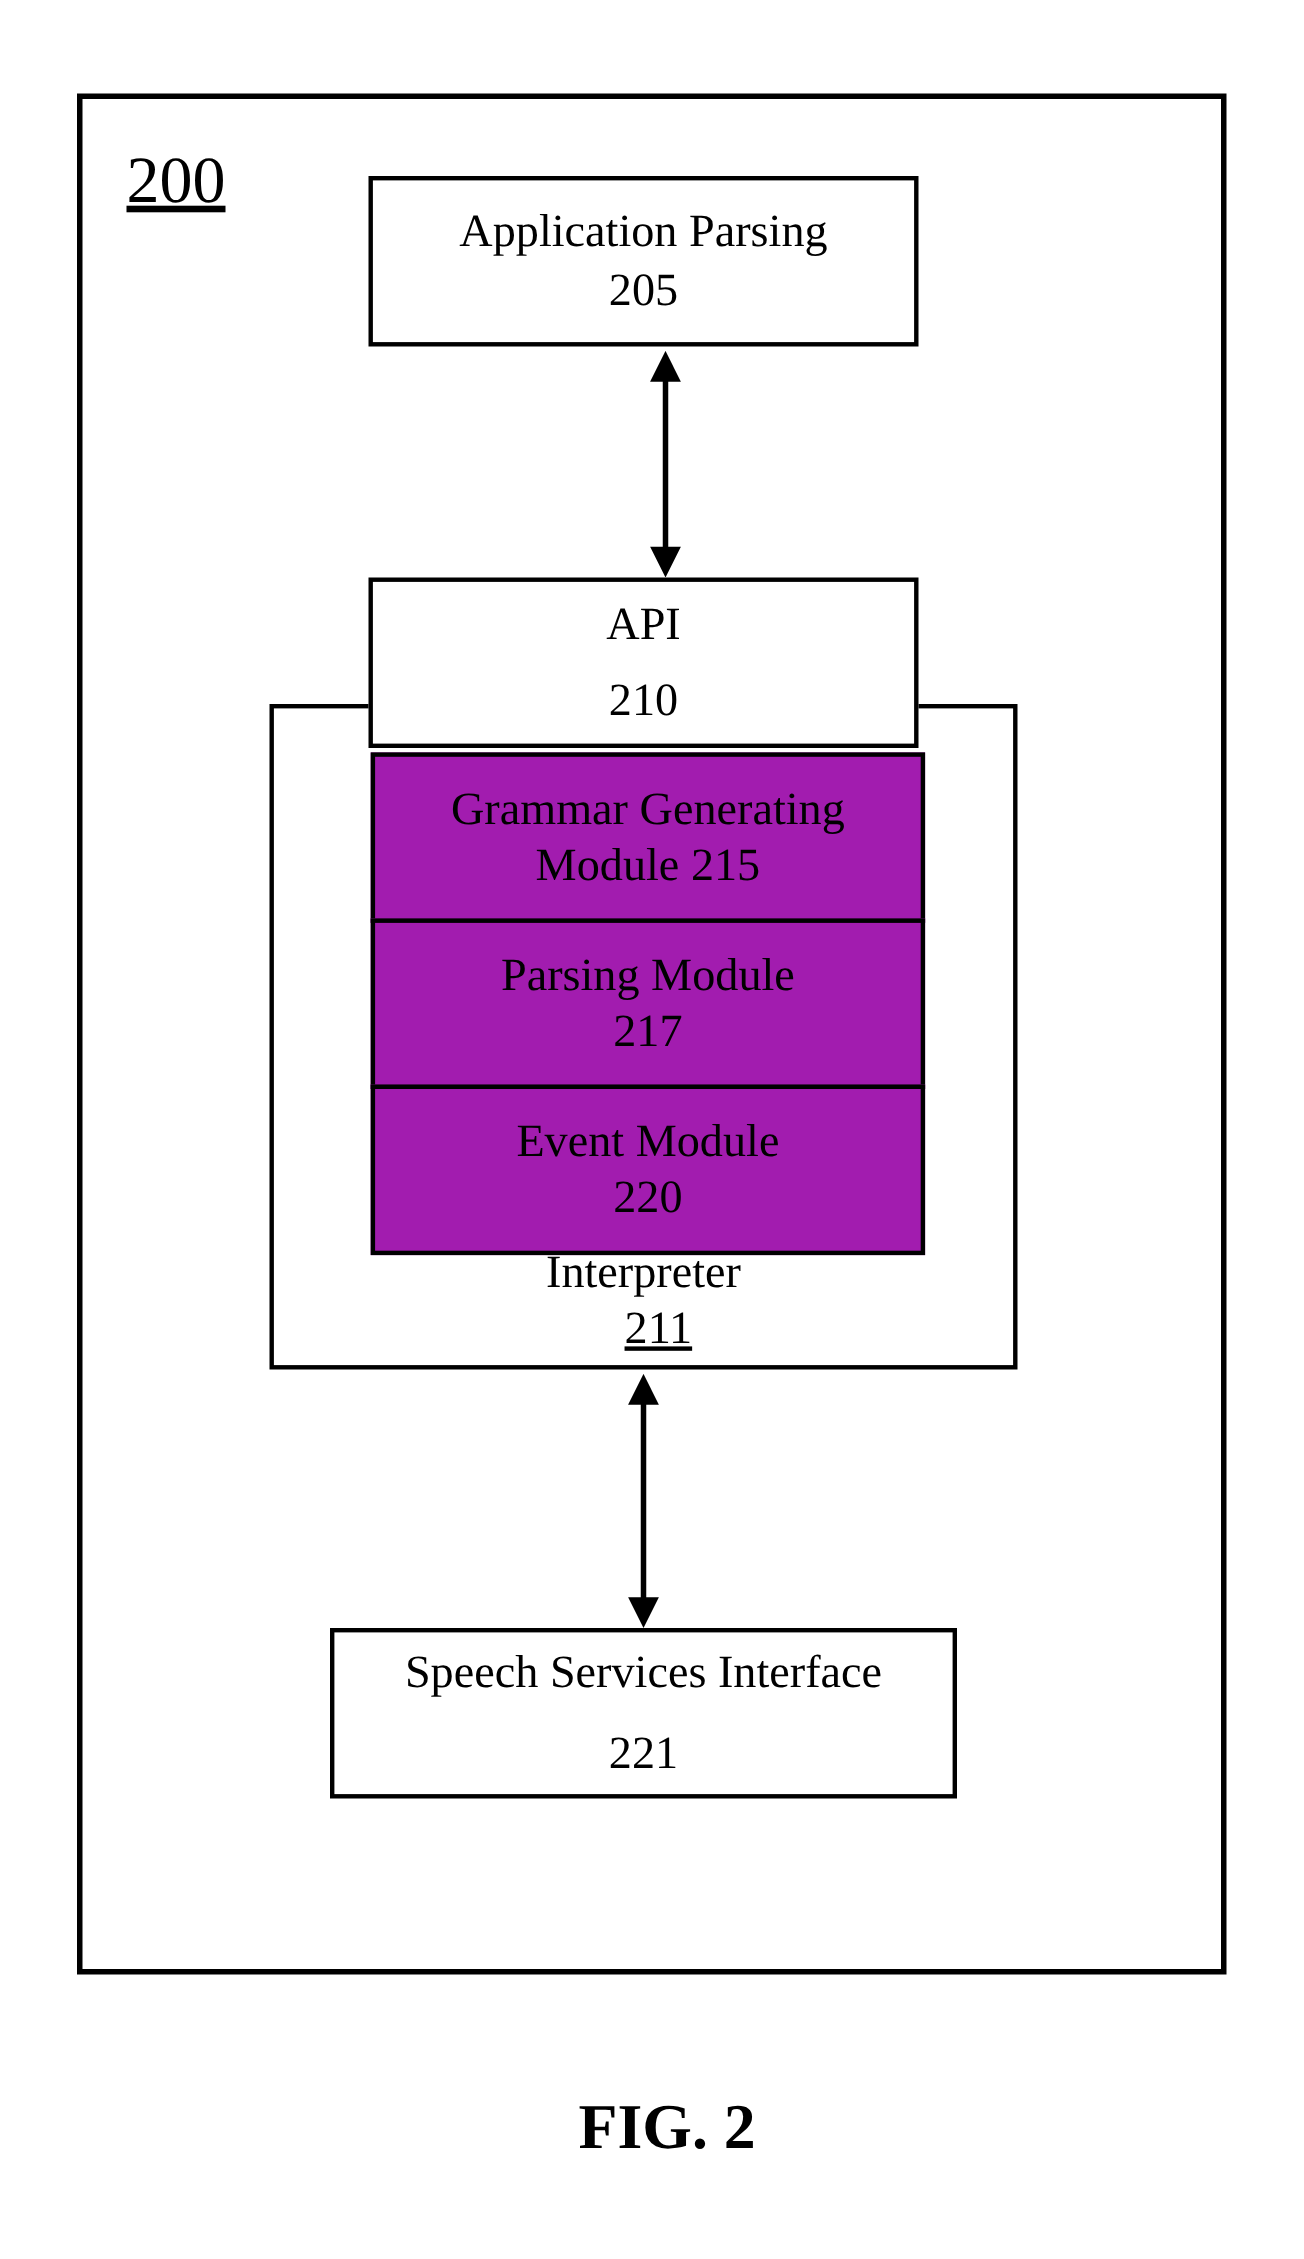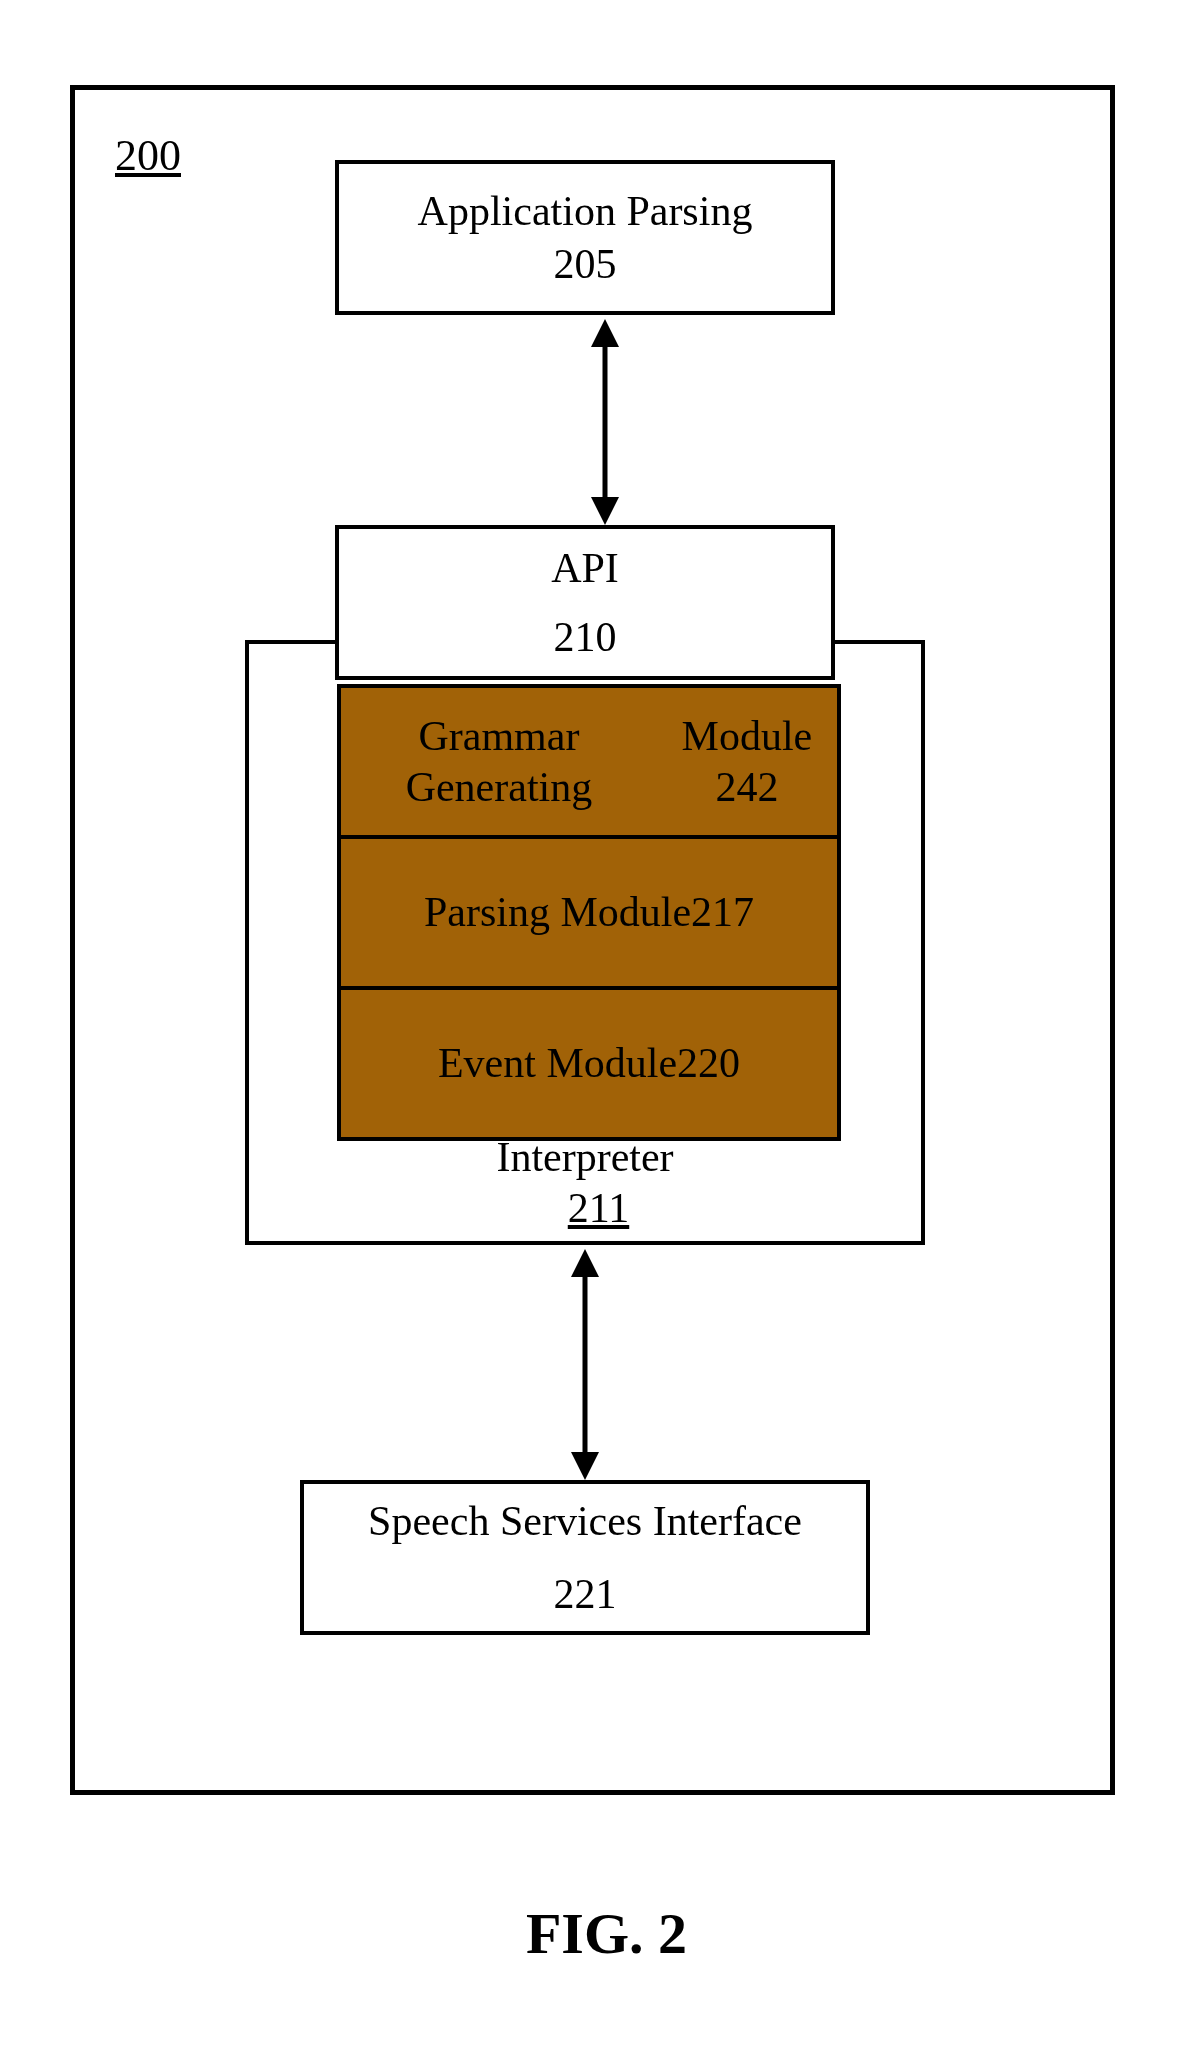--- a/index.html
+++ b/index.html
@@ -17,21 +17,21 @@
     left: 70px;
     top: 85px;
     width: 1045px;
     height: 1710px;
     border: 5px solid #000;
   }
   .fig-num {
     position: absolute;
     left: 115px;
     top: 130px;
-    font-size: 44px;
+    font-size: 60px;
     text-decoration: underline;
   }
   .box {
     position: absolute;
     border: 4px solid #000;
     text-align: center;
     display: flex;
     flex-direction: column;
     justify-content: center;
     align-items: center;
@@ -67,26 +67,26 @@
     right: 0;
     text-align: center;
     font-size: 42px;
     line-height: 1.2;
   }
   .sub-box {
     position: absolute;
     border: 4px solid #000;
     text-align: center;
     display: flex;
-    flex-direction: row;
+    flex-direction: column;
     justify-content: center;
     align-items: center;
     font-size: 42px;
     line-height: 1.2;
-    background: #a16207;
+    background: #a21caf;
     left: 88px;
     width: 504px;
   }
   .sub1 { top: 40px; height: 155px; }
   .sub2 { top: 191px; height: 155px; }
   .sub3 { top: 342px; height: 155px; }
   .speech-box {
     left: 300px;
     top: 1480px;
     width: 570px;
@@ -133,21 +133,21 @@
 
 <div class="box api-box">
   <span>API</span>
   <span>210</span>
 </div>
 
 <div class="box interp-box">
 
   <div class="sub-box sub1">
     <span>Grammar Generating</span>
-    <span>Module 242</span>
+    <span>Module 215</span>
   </div>
   <div class="sub-box sub2">
     <span>Parsing Module</span>
     <span>217</span>
   </div>
   <div class="sub-box sub3">
     <span>Event Module</span>
     <span>220</span>
   </div>
   <div class="interp-label">

